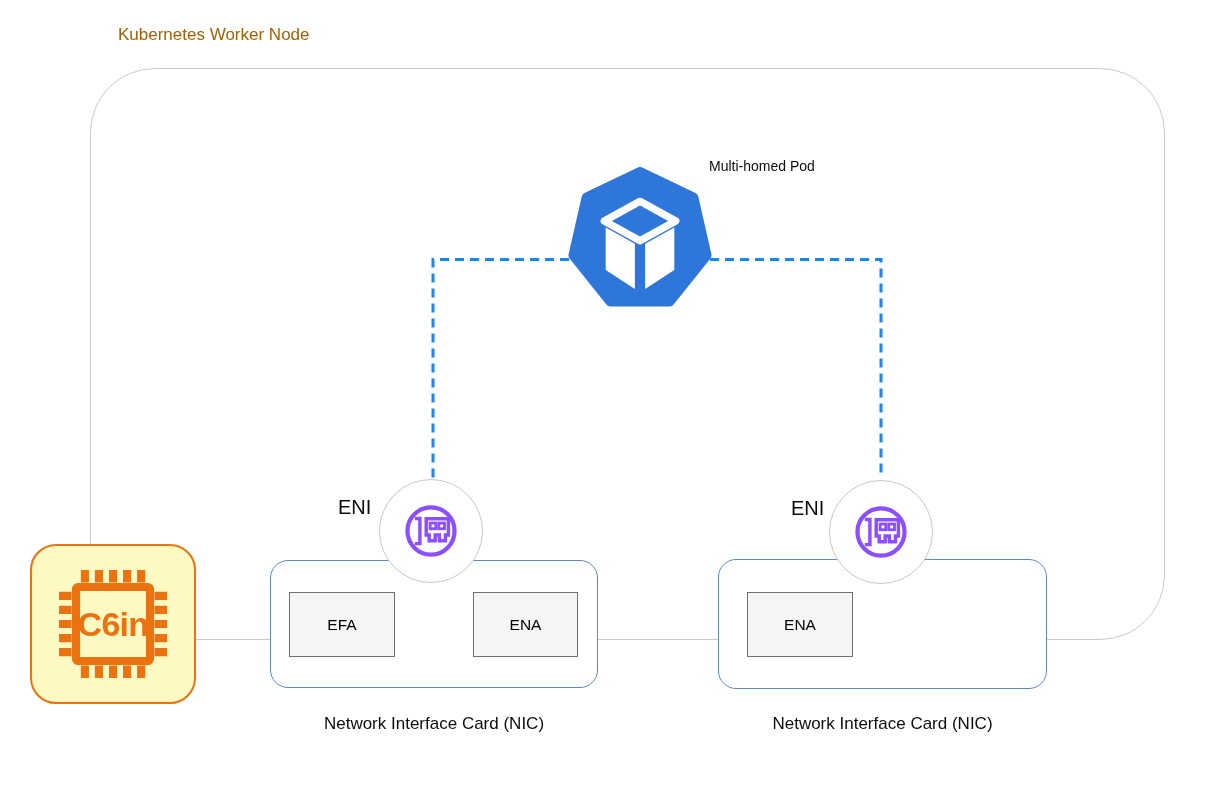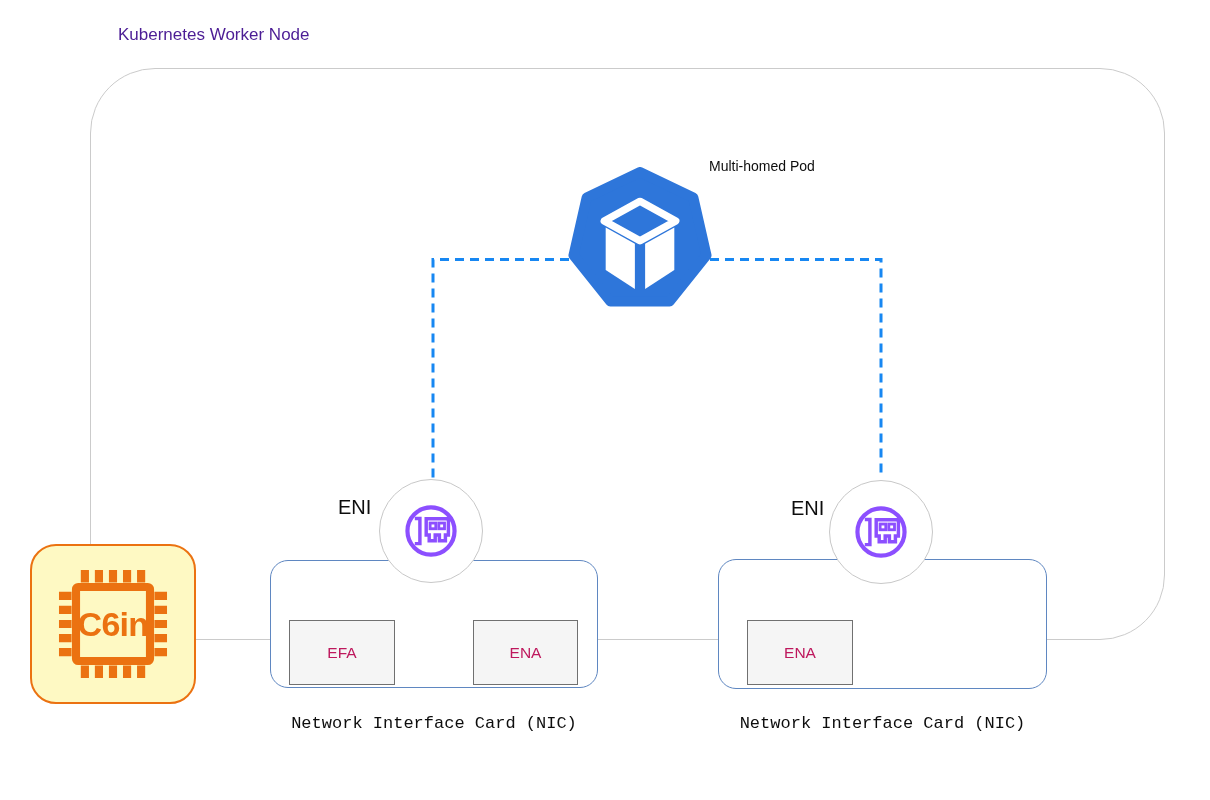--- a/index.html
+++ b/index.html
@@ -10,21 +10,21 @@
     width: 1210px;
     height: 800px;
     background: #ffffff;
     overflow: hidden;
   }
   .title {
     position: absolute;
     left: 118px; top: 24px;
     font-size: 17px;
     line-height: 1.25;
-    color: #4c1d95;
+    color: #a16207;
     white-space: nowrap;
   }
   .outer-node {
     position: absolute;
     left: 90px; top: 68px;
     width: 1075px; height: 572px;
     border: 1.5px solid #cbcbcb;
     border-radius: 65px;
     background: transparent;
   }
@@ -55,22 +55,21 @@
   .nic-left  { left: 270px; top: 560px; width: 328px; height: 128px; }
   .nic-right { left: 718px; top: 559px; width: 329px; height: 130px; }
   .adapter {
     position: absolute;
     background: #f5f5f5;
     border: 1.4px solid #707070;
     display: flex;
     align-items: center;
     justify-content: center;
     font-size: 15.5px;
-    color: #be185d;
-    margin-top: 28px;
+    color: #000000;
   }
   .adapter-efa   { left: 18px;  top: 31px; width: 106px; height: 65px; }
   .adapter-ena-l { left: 202px; top: 31px; width: 105px; height: 65px; }
   .adapter-ena-r { left: 28px;  top: 32px; width: 106px; height: 65px; }
   .eni-circle {
     position: absolute;
     width: 104px; height: 104px;
     border-radius: 50%;
     background: #ffffff;
     border: 1.5px solid #c8c8c8;
@@ -88,21 +87,20 @@
     text-align: center;
   }
   .eni-label-left  { left: 338px; top: 495px; }
   .eni-label-right { left: 791px; top: 496px; }
   .nic-caption {
     position: absolute;
     top: 714px;
     font-size: 17px;
     text-align: center;
     white-space: nowrap;
-    font-family: Liberation Mono, monospace;
   }
   .nic-caption-left  { left: 270px; width: 328px; }
   .nic-caption-right { left: 718px; width: 329px; }
   .instance {
     position: absolute;
     left: 30px; top: 544px;
     width: 166px; height: 160px;
     background: #fef9c3;
     border: 2px solid #eb7211;
     border-radius: 26px;

